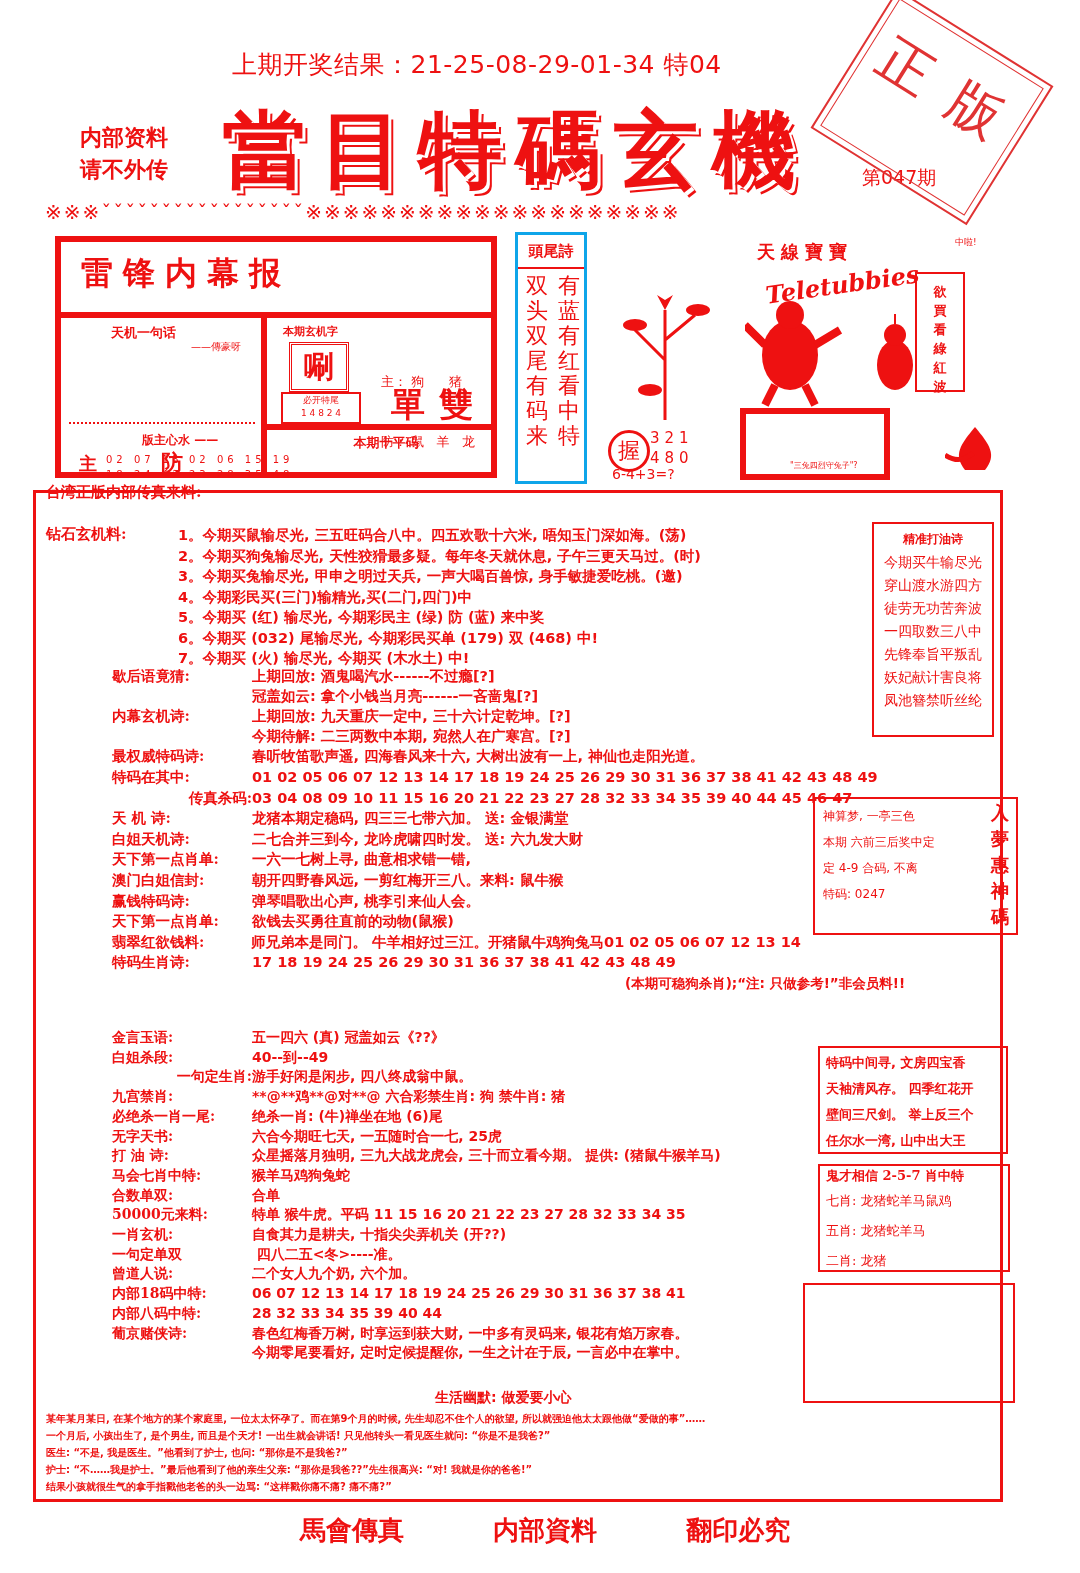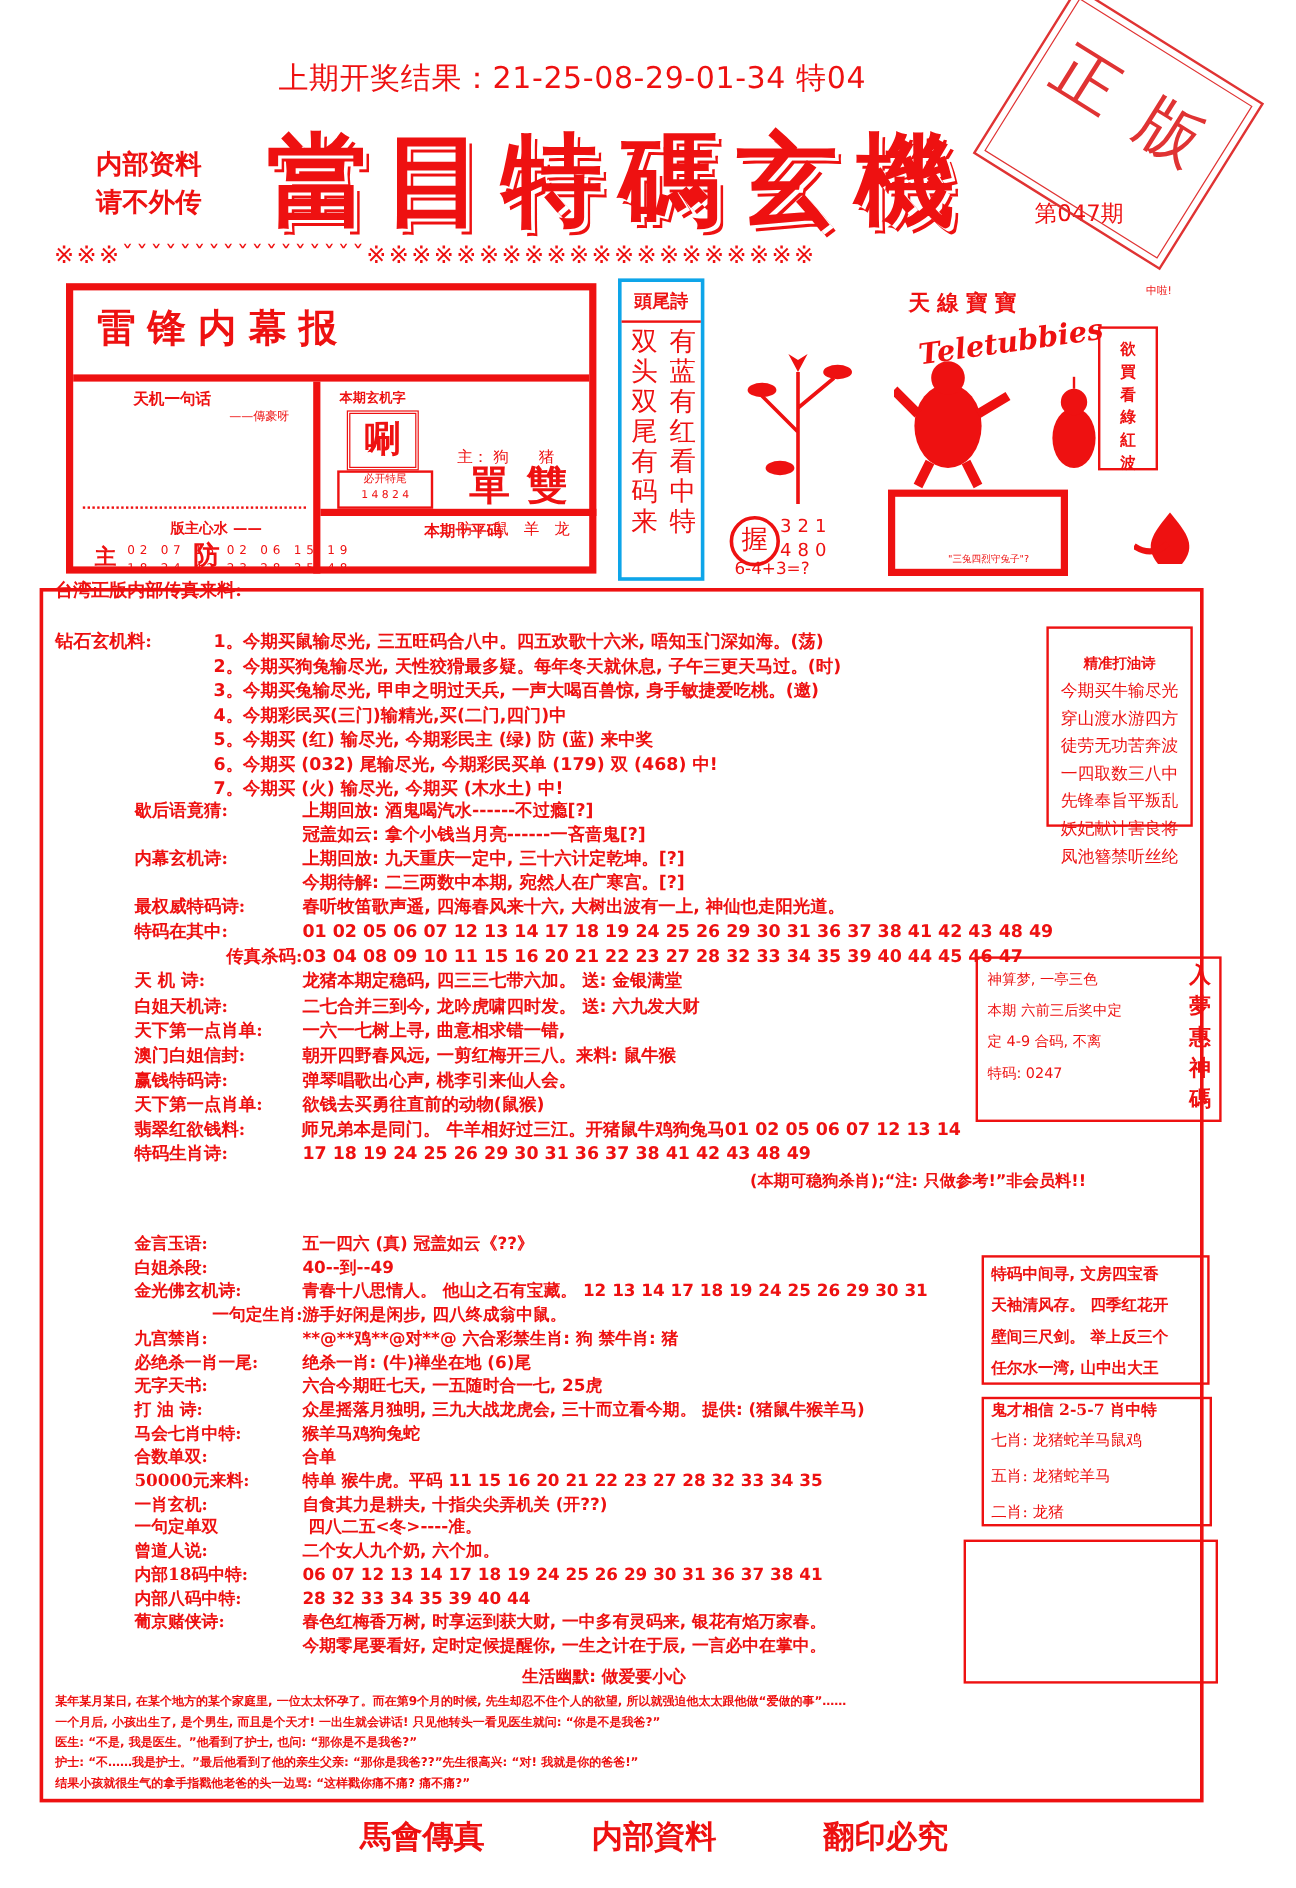--- a/index.html
+++ b/index.html
@@ -200,21 +200,20 @@
   <div><span class="lbl" style="width:140px">天下第一点肖单:</span><span class="val">欲钱去买勇往直前的动物(鼠猴)</span></div>
   <div><span class="lbl" style="width:139px">翡翠红欲钱料:</span><span class="val">师兄弟本是同门。 牛羊相好过三江。开猪鼠牛鸡狗兔马01 02 05 06 07 12 13 14</span></div>
   <div><span class="lbl" style="width:140px">特码生肖诗:</span><span class="val">17 18 19 24 25 26 29 30 31 36 37 38 41 42 43 48 49</span></div>
 </div>
 
 <div class="line" style="left:625px;top:975px;font-weight:bold;font-size:13.5px;">(本期可稳狗杀肖);“注: 只做参考!”非会员料!!</div>
 
 <div class="abs" style="left:112px;top:1028px;font-size:14px;line-height:19.7px;white-space:nowrap;">
   <div><span class="lbl" style="width:140px">金言玉语:</span><span class="val">五一四六 (真) 冠盖如云《??》</span></div>
   <div><span class="lbl" style="width:140px">白姐杀段:</span><span class="val">40--到--49</span></div>
-  <div><span class="lbl" style="width:140px">金光佛玄机诗:</span><span class="val">青春十八思情人。 他山之石有宝藏。 12 13 14 17 18 19 24 25 26 29 30 31</span></div>
   <div><span class="lbl" style="width:140px;text-align:right">一句定生肖:</span><span class="val">游手好闲是闲步,  四八终成翁中鼠。</span></div>
   <div><span class="lbl" style="width:140px">九宫禁肖:</span><span class="val">**@**鸡**@对**@  六合彩禁生肖: 狗     禁牛肖: 猪</span></div>
   <div><span class="lbl" style="width:140px">必绝杀一肖一尾:</span><span class="val">绝杀一肖: (牛)禅坐在地 (6)尾</span></div>
   <div><span class="lbl" style="width:140px">无字天书:</span><span class="val">六合今期旺七天,  一五随时合一七, 25虎</span></div>
   <div><span class="lbl" style="width:140px">打  油  诗:</span><span class="val">众星摇落月独明,  三九大战龙虎会,  三十而立看今期。  提供: (猪鼠牛猴羊马)</span></div>
   <div><span class="lbl" style="width:140px">马会七肖中特:</span><span class="val">猴羊马鸡狗兔蛇</span></div>
   <div><span class="lbl" style="width:140px">合数单双:</span><span class="val">合单</span></div>
   <div><span class="lbl" style="width:140px">50000元来料:</span><span class="val">特单 猴牛虎。平码 11 15 16 20 21 22 23 27 28 32 33 34 35</span></div>
   <div><span class="lbl" style="width:140px">一肖玄机:</span><span class="val">自食其力是耕夫,  十指尖尖弄机关  (开??)</span></div>
   <div><span class="lbl" style="width:140px">一句定单双</span><span class="val">      四八二五&lt;冬&gt;----准。</span></div>
@@ -228,21 +227,21 @@
 <div class="line" style="left:435px;top:1389px;font-weight:bold;font-size:14px;">生活幽默: 做爱要小心</div>
 
 <div class="abs" id="joke">
   <div>某年某月某日, 在某个地方的某个家庭里, 一位太太怀孕了。而在第9个月的时候, 先生却忍不住个人的欲望, 所以就强迫他太太跟他做“爱做的事”……</div>
   <div>一个月后, 小孩出生了, 是个男生, 而且是个天才! 一出生就会讲话! 只见他转头一看见医生就问: “你是不是我爸?”</div>
   <div>医生: “不是, 我是医生。”他看到了护士, 也问: “那你是不是我爸?”</div>
   <div>护士: “不……我是护士。”最后他看到了他的亲生父亲: “那你是我爸??”先生很高兴: “对! 我就是你的爸爸!”</div>
   <div>    结果小孩就很生气的拿手指戳他老爸的头一边骂: “这样戳你痛不痛? 痛不痛?”</div>
 </div>
 
-<div class="side-box" style="left:872px;top:522px;width:122px;height:167px;font-size:14px;line-height:23px;text-align:center;padding-top:18px;">
+<div class="side-box" style="left:872px;top:522px;width:122px;height:215px;font-size:14px;line-height:23px;text-align:center;padding-top:4px;">
   <div style="font-size:12px;font-weight:bold;">精准打油诗</div>
   <div>今期买牛输尽光</div>
   <div>穿山渡水游四方</div>
   <div>徒劳无功苦奔波</div>
   <div>一四取数三八中</div>
   <div>先锋奉旨平叛乱</div>
   <div>妖妃献计害良将</div>
   <div>凤池簪禁听丝纶</div>
 </div>
 

